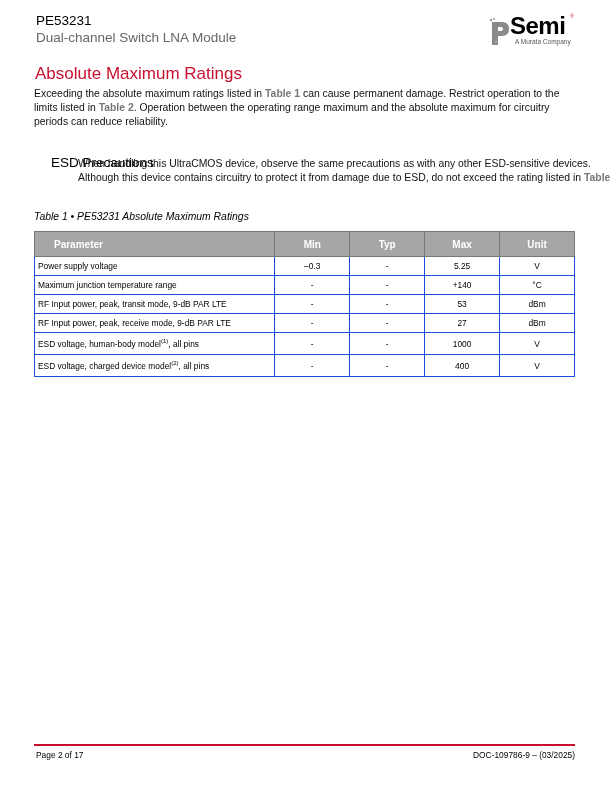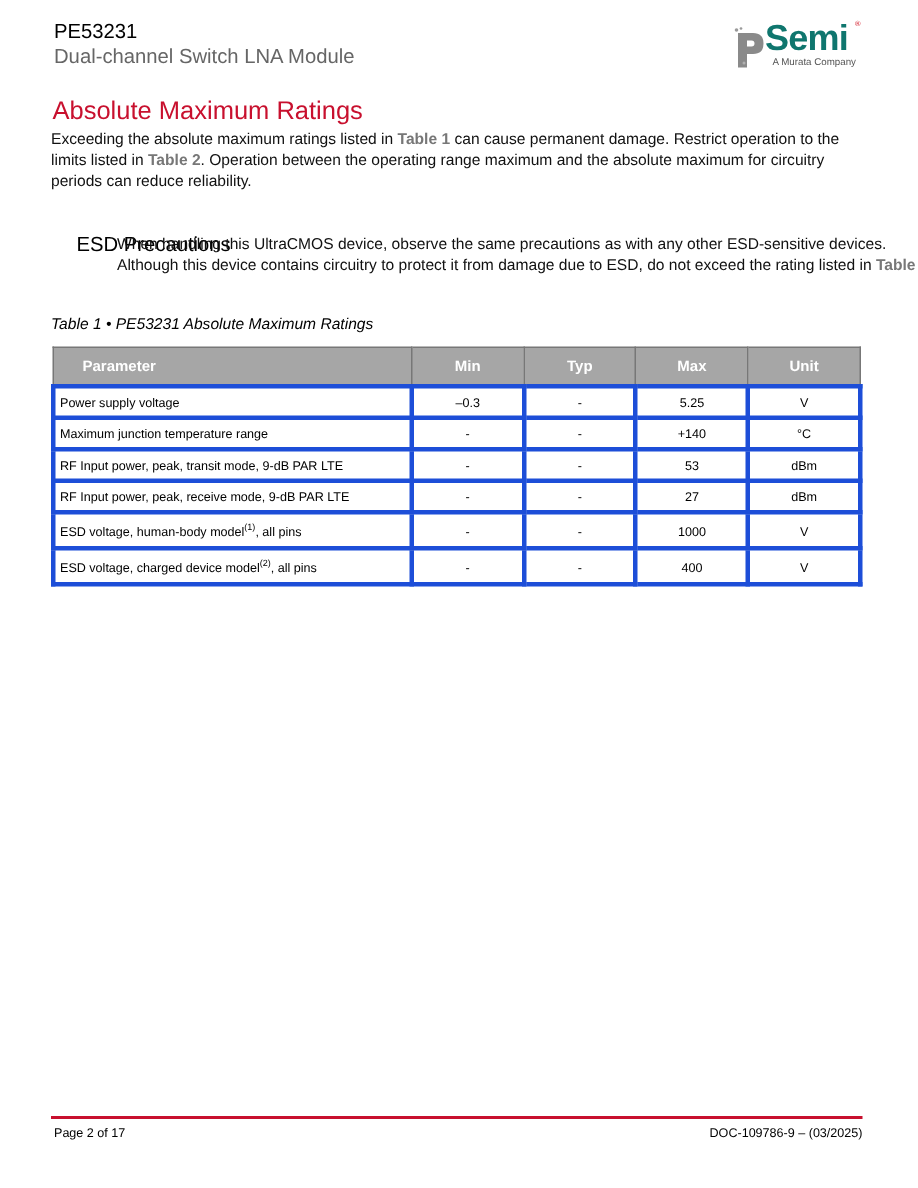--- a/index.html
+++ b/index.html
@@ -2,32 +2,32 @@
 <html><head>
 <meta charset="utf-8">
 <style>
   html, body { margin: 0; padding: 0; background: #ffffff; }
   body { width: 612px; height: 792px; position: relative; overflow: hidden;
          font-family: "Liberation Sans", sans-serif; color: #000; }
   .hdr-part { position: absolute; left: 36px; top: 13px; font-size: 13.5px; color: #000; }
   .hdr-sub { position: absolute; left: 36px; top: 30px; font-size: 13.5px; color: #666; }
   .logo { position: absolute; left: 488px; top: 12px; width: 90px; height: 40px; }
   .logo-p { position: absolute; left: 0; top: 4px; width: 24px; height: 30px; }
-  .logo-word { position: absolute; left: 22px; top: 0px; font-size: 24px; font-weight: bold; color: #0f766e; letter-spacing: -0.5px; }
+  .logo-word { position: absolute; left: 22px; top: 0px; font-size: 24px; font-weight: bold; color: #000000; letter-spacing: -0.5px; }
   .logo-reg { position: absolute; left: 82px; top: 1px; font-size: 5px; color: #d31d2b; }
   .logo-tag { position: absolute; left: 27px; top: 26px; font-size: 6.5px; color: #555; white-space: nowrap; }
   h1 { position: absolute; left: 34px; top: 63px; margin: 1px; font-size: 17px; font-weight: normal; color: #c8102e; }
   .p { position: absolute; left: 34px; font-size: 10.4px; line-height: 14px; width: 545px; color: #111; }
   .xref { color: #777; font-weight: bold; }
   h2 { position: absolute; left: 34px; top: 138px; margin: 17px; font-size: 13.5px; font-weight: normal; color: #000; }
   .caption { position: absolute; left: 34px; top: 211px; font-size: 10.4px; font-style: italic; color: #000; }
   table { position: absolute; left: 34px; top: 231px; width: 541px; border-collapse: collapse; font-size: 8.4px; }
   th { background: #a6a6a6; color: #fff; font-weight: bold; font-size: 10px; height: 24px; border: 1px solid #777; padding: 0 19px; }
   th.param { text-align: left; }
-  td { border: 3px solid #1d4ed8; padding: 0 3px; height: 18px; text-align: center; margin-top: 36px; }
+  td { border: 1px solid #1d4ed8; padding: 0 3px; height: 18px; text-align: center; margin-top: 36px; }
   td.param { text-align: left; }
   tr.tall td { height: 21px; }
   td.notes { text-align: left; padding: 3px 8px 4px 8px; height: auto; font-size: 7.6px; line-height: 12px; }
   sup { font-size: 6px; }
   .footer-rule { position: absolute; left: 34px; top: 744px; width: 541px; height: 2px; background: #c8102e; }
   .footer-left { position: absolute; left: 36px; top: 750px; font-size: 8.4px; color: #000; }
   .footer-right { position: absolute; right: 37px; top: 750px; font-size: 8.4px; color: #000; }
 </style>
 </head>
 <body>

